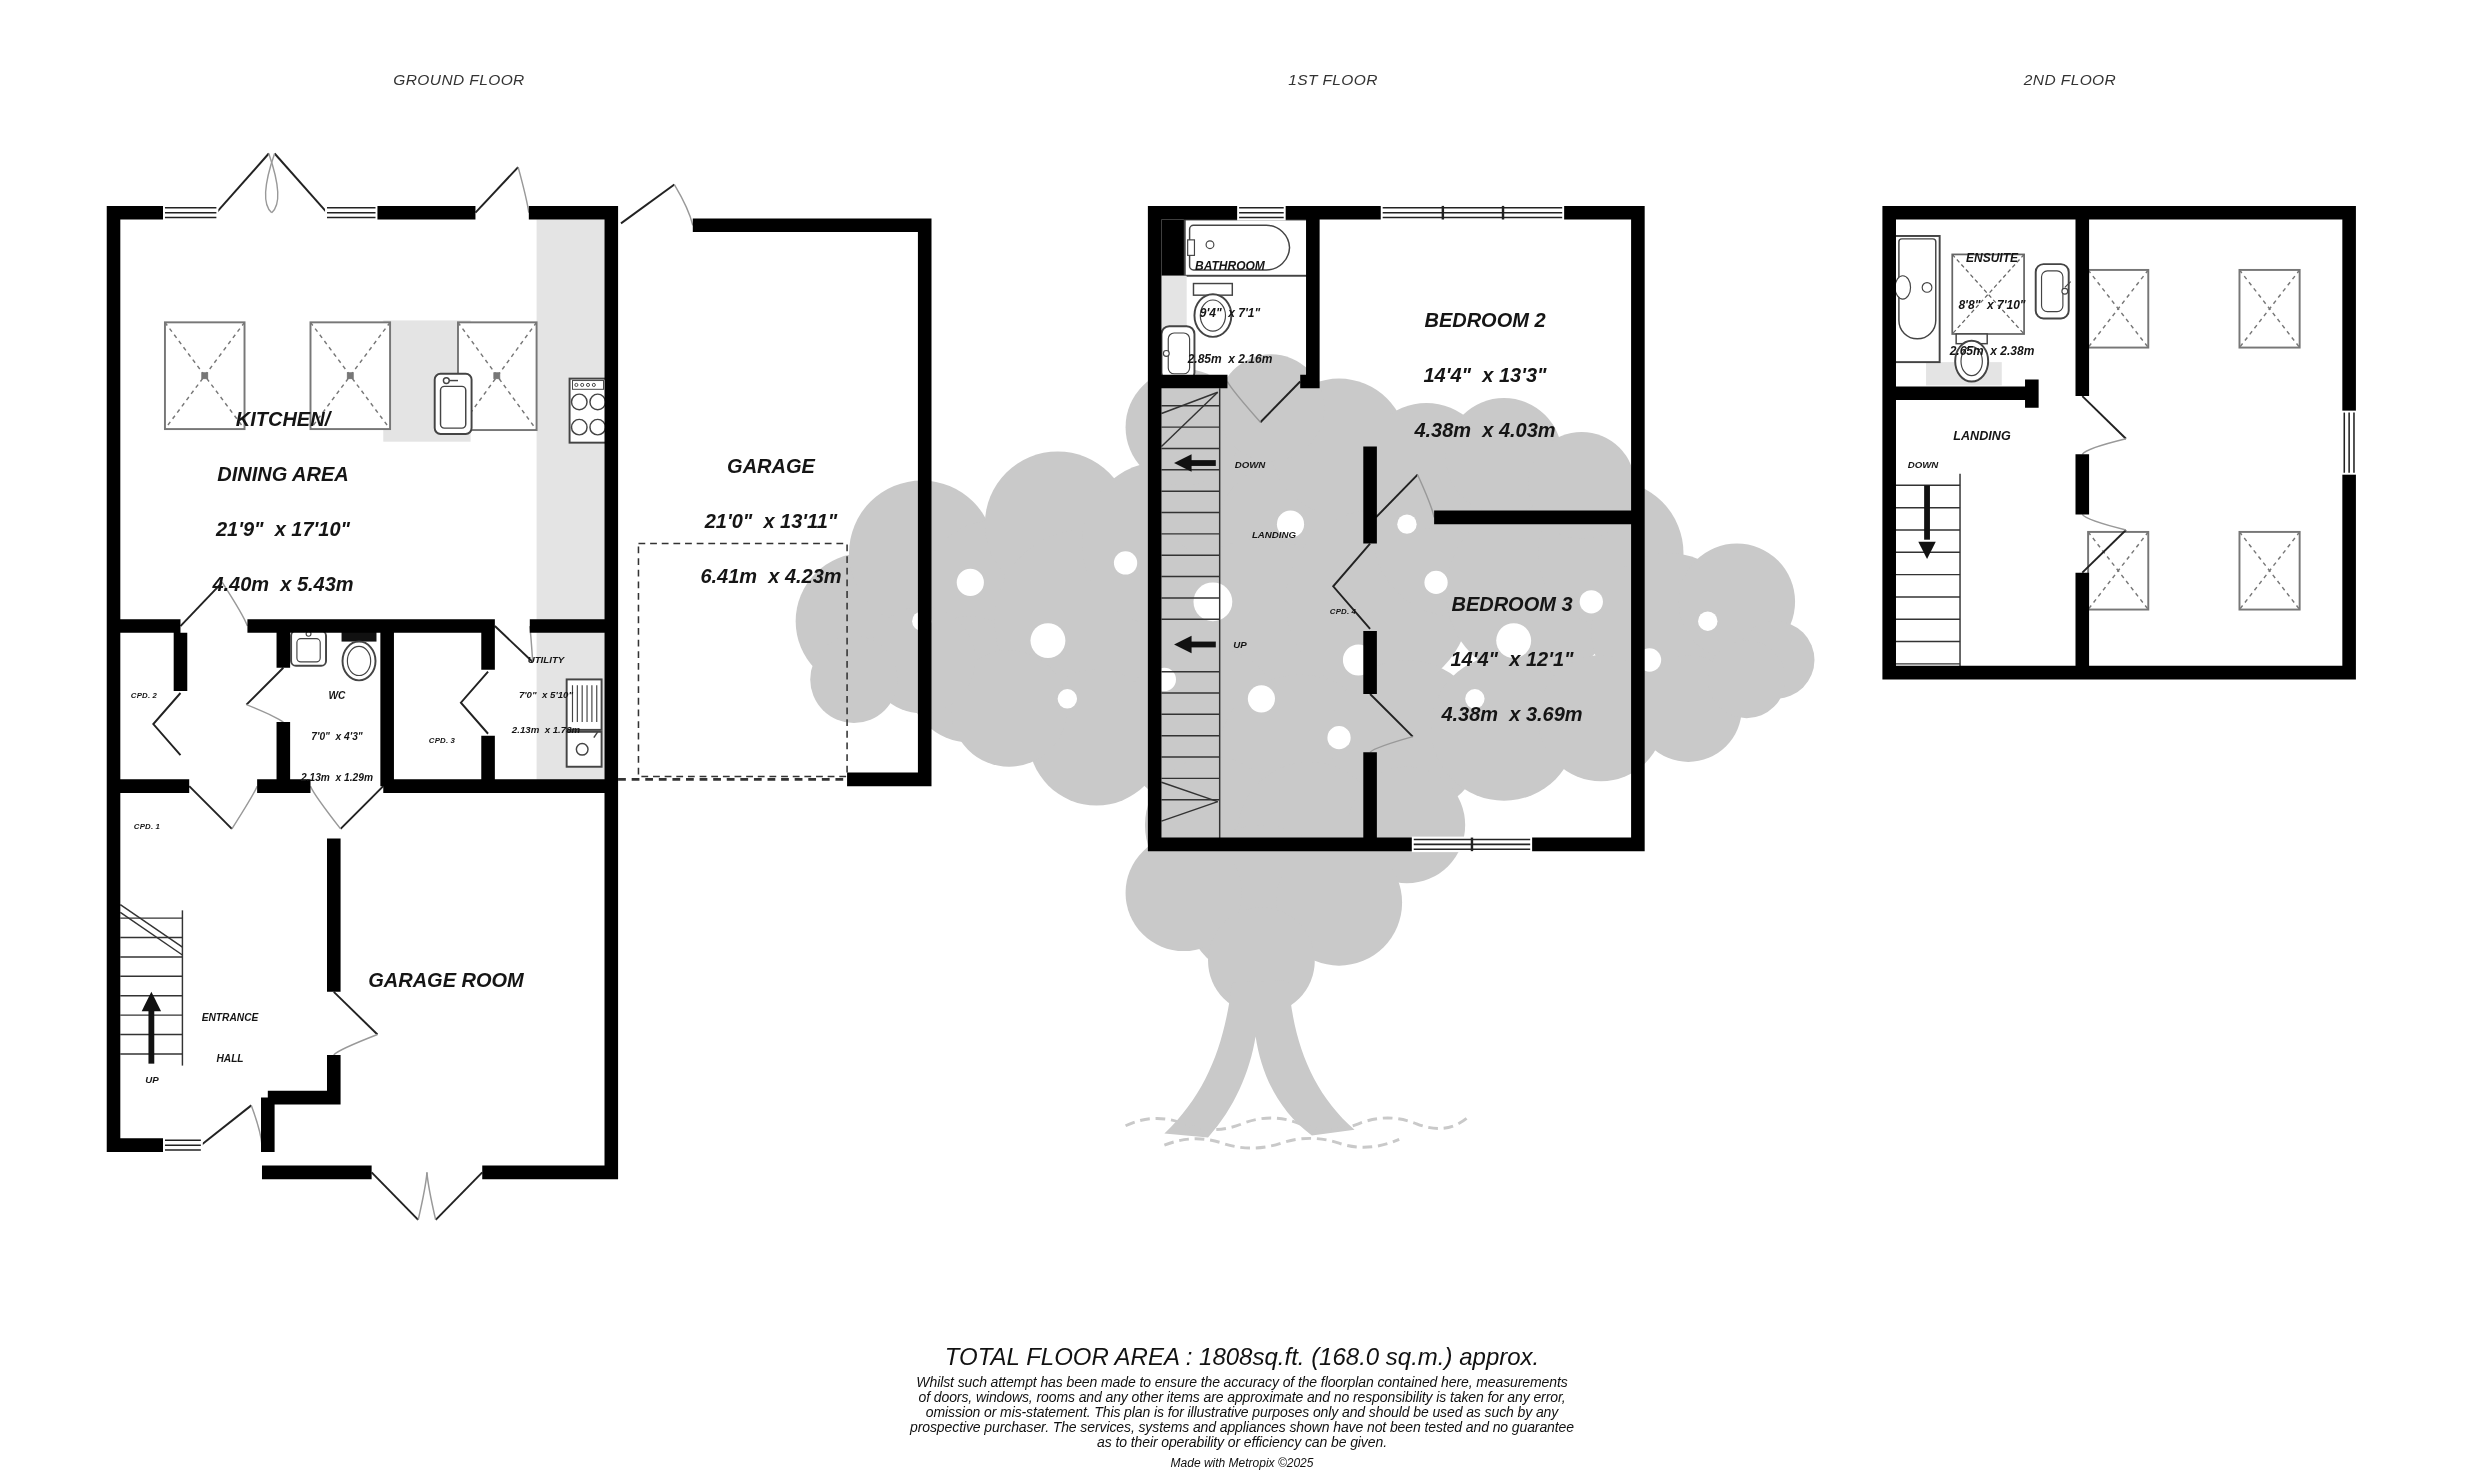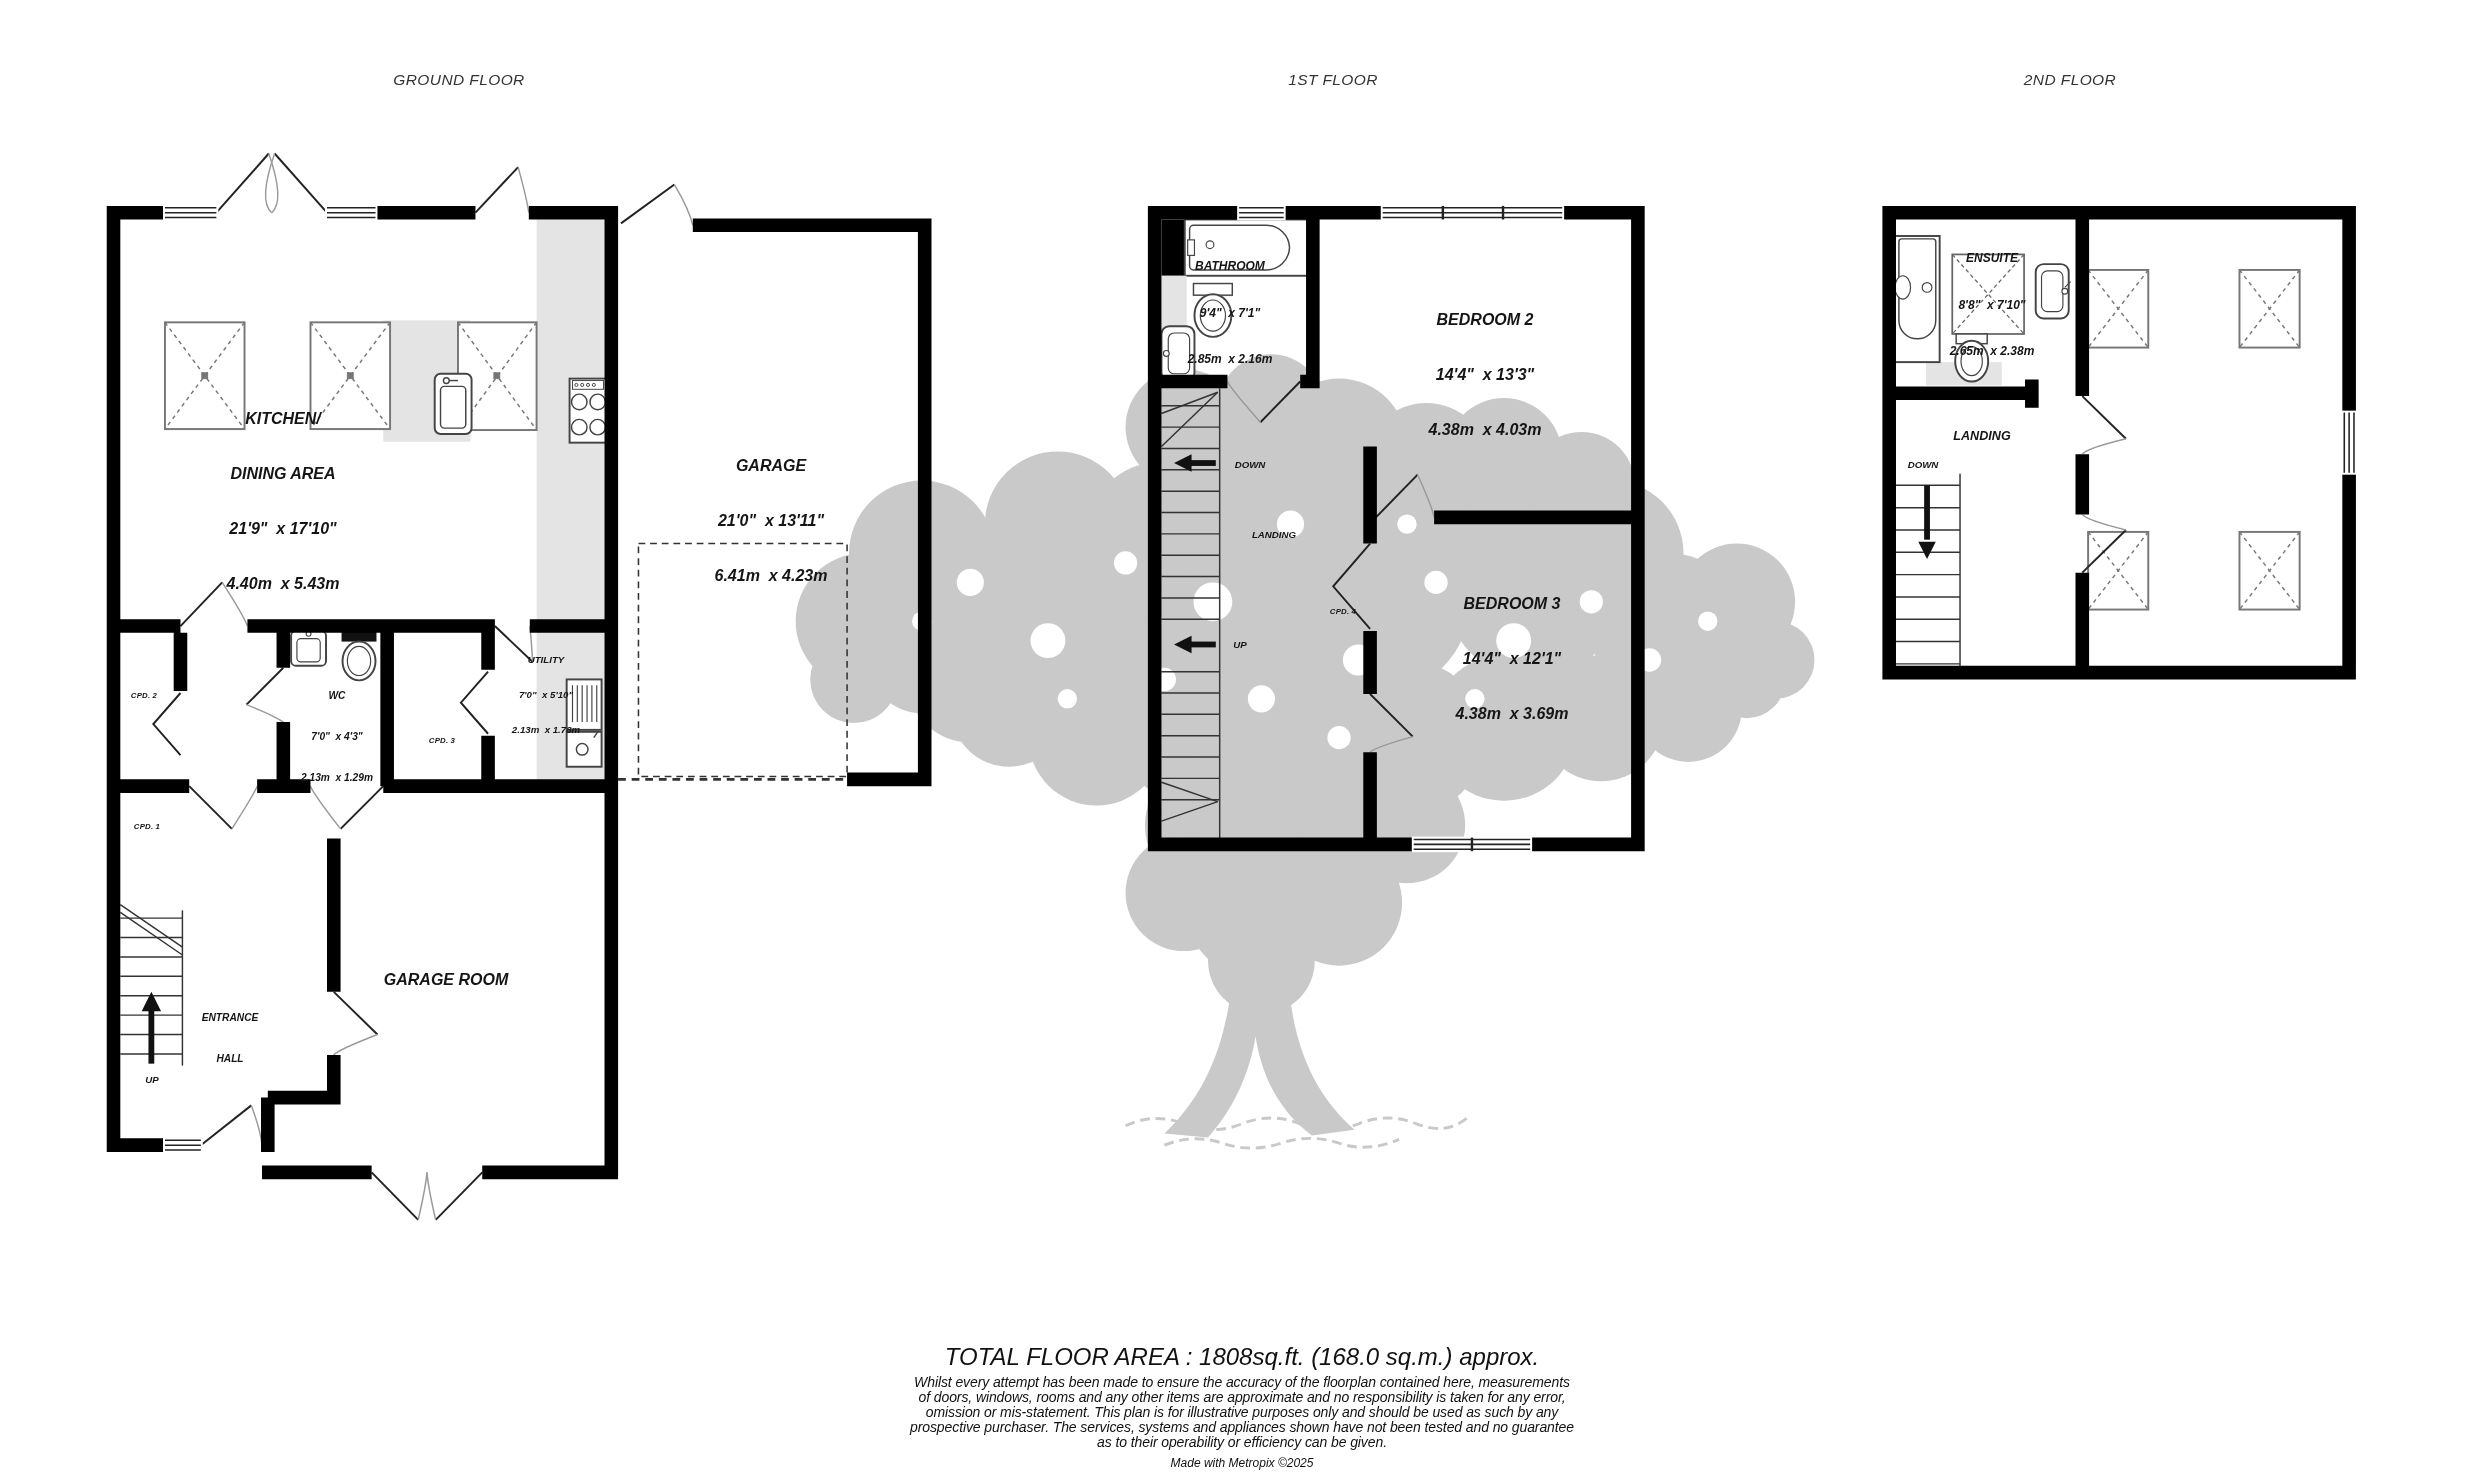--- a/index.html
+++ b/index.html
@@ -2,21 +2,21 @@
 <html><head>
 <meta charset="utf-8">
 <style>
   html,body{margin:0;padding:0;background:#fff;}
   #canvas{position:relative;width:2484px;height:1484px;background:#fff;overflow:hidden;
           font-family:"Liberation Sans",sans-serif;color:#111;font-style:italic;}
   #plan-svg{position:absolute;left:0;top:0;}
   .lbl{position:absolute;transform:translate(-50%,-50%);text-align:center;font-weight:bold;
        color:#151515;white-space:pre;}
   .title{font-weight:400;color:#333;font-size:15.5px;letter-spacing:0.4px;}
-  .s17{font-size:16px;line-height:18.4px;}
+  .s17{font-size:20px;line-height:18.4px;}
   .s13{font-size:12px;line-height:15.5px;}
   .s11{font-size:10.2px;line-height:13.6px;}
   .s10{font-size:9.7px;line-height:11.6px;}
   .cpd{font-size:7.8px;letter-spacing:0.2px;}
   .dir{font-size:9.7px;font-weight:600;}
   .land2{font-size:12.6px;}
   .foot{position:absolute;transform:translateX(-50%);text-align:center;font-weight:400;}
   .total{font-size:24px;}
   .disc{font-size:14px;line-height:15px;letter-spacing:-0.1px;}
   .credit{font-size:12px;}
@@ -449,21 +449,21 @@
 <div class="lbl s13" style="left:1992px;top:297px">
   <div>ENSUITE</div>
   <div>8'8"  x 7'10"</div>
   <div>2.65m  x 2.38m</div>
 </div>
 <div class="lbl land2" style="left:1982px;top:436px">LANDING</div>
 <div class="lbl dir" style="left:1923px;top:464px">DOWN</div>
 
 <div class="foot total" style="left:1242px;top:1343px">TOTAL FLOOR AREA : 1808sq.ft. (168.0 sq.m.) approx.</div>
 <div class="foot disc" style="left:1242px;top:1375px">
-  <div>Whilst every attempt has been made to ensure the accuracy of the floorplan contained here, measurements</div>
+  <div>Whilst such attempt has been made to ensure the accuracy of the floorplan contained here, measurements</div>
   <div>of doors, windows, rooms and any other items are approximate and no responsibility is taken for any error,</div>
   <div>omission or mis-statement. This plan is for illustrative purposes only and should be used as such by any</div>
   <div>prospective purchaser. The services, systems and appliances shown have not been tested and no guarantee</div>
   <div>as to their operability or efficiency can be given.</div>
 </div>
 <div class="foot credit" style="left:1242px;top:1456px">Made with Metropix ©2025</div>
 
 </div>
 
 

